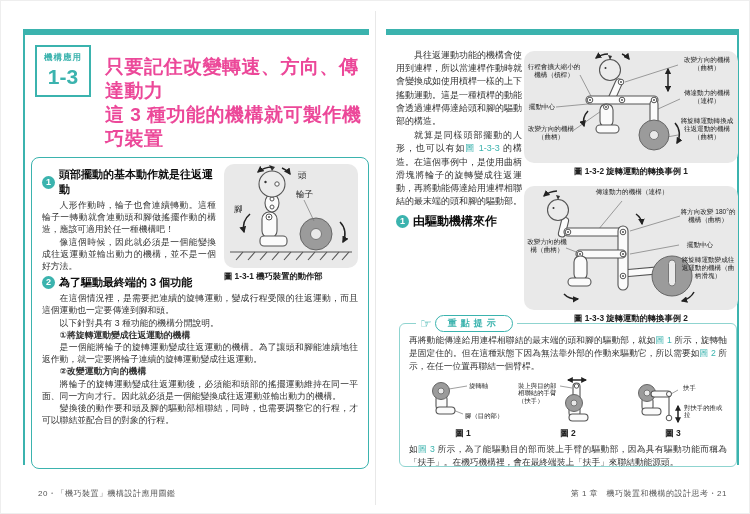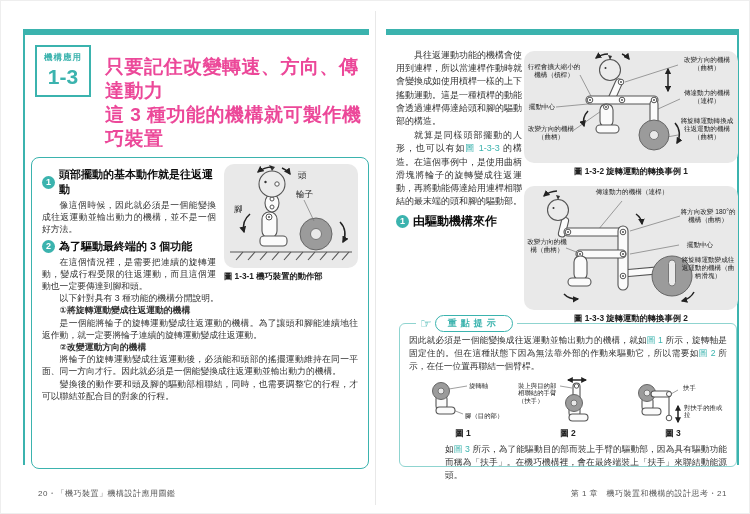--- a/index.html
+++ b/index.html
@@ -153,20 +153,21 @@
           </svg>
         </div>
         <div class="figcap">圖 1-3-1 機巧裝置的動作部</div>
       </div>
 
       <div class="sec">
         <div class="sechead">
           <span class="secnum">1</span>
           <b>頭部擺動的基本動作就是往返運動</b>
         </div>
+        <p>人形作動時，輪子也會連續轉動。這種輪子一轉動就會連動頭和腳做搖擺作動的構造，應該可適用於任一種機構吧！</p>
         <p>像這個時候，因此就必須是一個能變換成往返運動並輸出動力的機構，並不是一個好方法。</p>
       </div>
 
       <div class="sec">
         <div class="sechead">
           <span class="secnum">2</span>
           <b>為了驅動最終端的 3 個功能</b>
         </div>
         <p>在這個情況裡，是需要把連續的旋轉運動，變成行程受限的往返運動，而且這個運動也一定要傳達到腳和頭。</p>
         <p class="clear">以下針對具有 3 種功能的機構分開說明。</p>
@@ -312,21 +313,21 @@
         <div class="flabel" style="left:2px;top:52px;width:42px;">改變方向的機構（曲柄）</div>
       </div>
       <div class="figcap">圖 1-3-3 旋轉運動的轉換事例 2</div>
     </div>
 
     <div class="hintbox">
       <div class="hinttab">
         <span class="hand">☞</span>
         <span class="pill">重點提示</span>
       </div>
-      <p class="ind"><span>因此就必須是一個能變換成往返運動並輸出動力的機構，就如</span><span class="ref">圖 1</span><span> 所示，旋轉軸是固定住的。但在這種狀態下因為無法靠外部的作動來驅動它，所以需要如</span><span class="ref">圖 2</span><span> 所示，在任一位置再聯結一個臂桿。</span></p>
+      <p class="ind"><span>再將動能傳達給用連桿相聯結的最末端的頭和腳的驅動部，就如</span><span class="ref">圖 1</span><span> 所示，旋轉軸是固定住的。但在這種狀態下因為無法靠外部的作動來驅動它，所以需要如</span><span class="ref">圖 2</span><span> 所示，在任一位置再聯結一個臂桿。</span></p>
 
       <div class="minirow">
         <div class="minifig">
           <div class="art">
             <svg width="104" height="52" viewBox="0 0 104 52" style="position:absolute;left:0;top:0;">
               <defs>
                   <marker id="a4" viewBox="0 0 10 10" refX="8" refY="5" markerWidth="4" markerHeight="4" orient="auto-start-reverse">
                     <path d="M0,0L10,5L0,10z" fill="#222"></path>
                   </marker>
                 </defs>
@@ -400,18 +401,18 @@
               </g>
               <line class="arr" x1="57" y1="30" x2="57" y2="46" marker-start="url(#a6)" marker-end="url(#a6)" stroke-width="1.2"></line>
             </svg>
             <div class="mlabel" style="left:62px;top:8px;width:30px;">扶手</div>
             <div class="mlabel" style="left:63px;top:28px;width:40px;">對扶手的推或拉</div>
           </div>
           <div class="minicap">圖 3</div>
         </div>
       </div>
 
-      <p class="ind" style="margin-top:3px;margin-left:36px;"><span>如</span><span class="ref">圖 3</span><span> 所示，為了能驅動目的部而裝上手臂的驅動部，因為具有驅動功能而稱為「扶手」。在機巧機構裡，會在最終端裝上「扶手」來聯結動能源頭。</span></p>
+      <p class="ind" style="margin-top:3px;"><span>如</span><span class="ref">圖 3</span><span> 所示，為了能驅動目的部而裝上手臂的驅動部，因為具有驅動功能而稱為「扶手」。在機巧機構裡，會在最終端裝上「扶手」來聯結動能源頭。</span></p>
     </div>
 
     <div class="pgfoot r">第 1 章　機巧裝置和機構的設計思考・21</div>
   </div>
 </div>
 
 </body></html>

